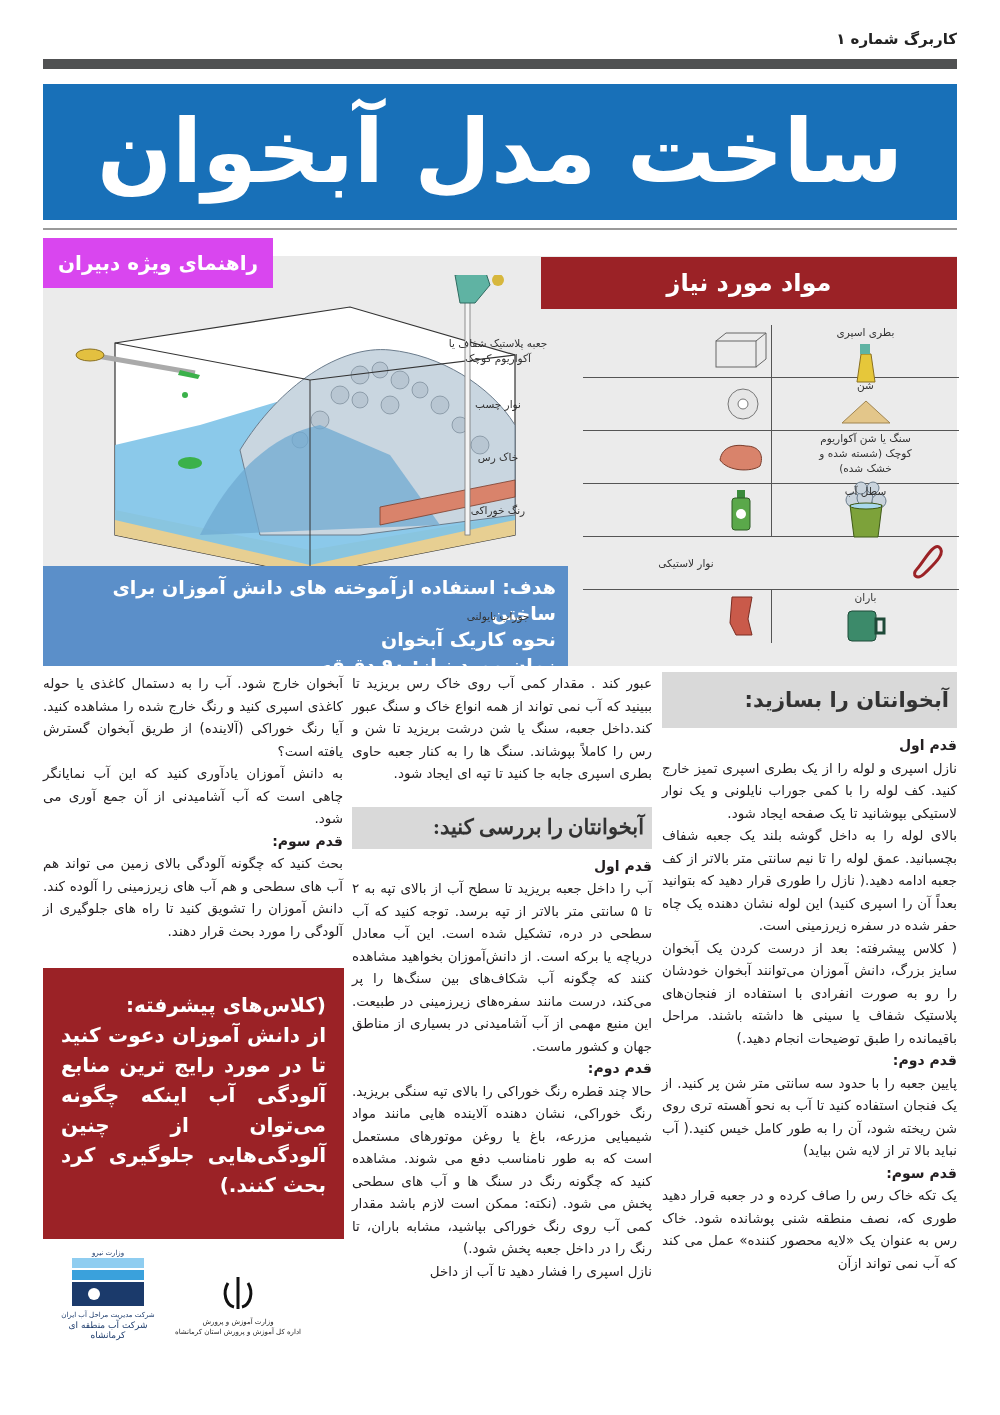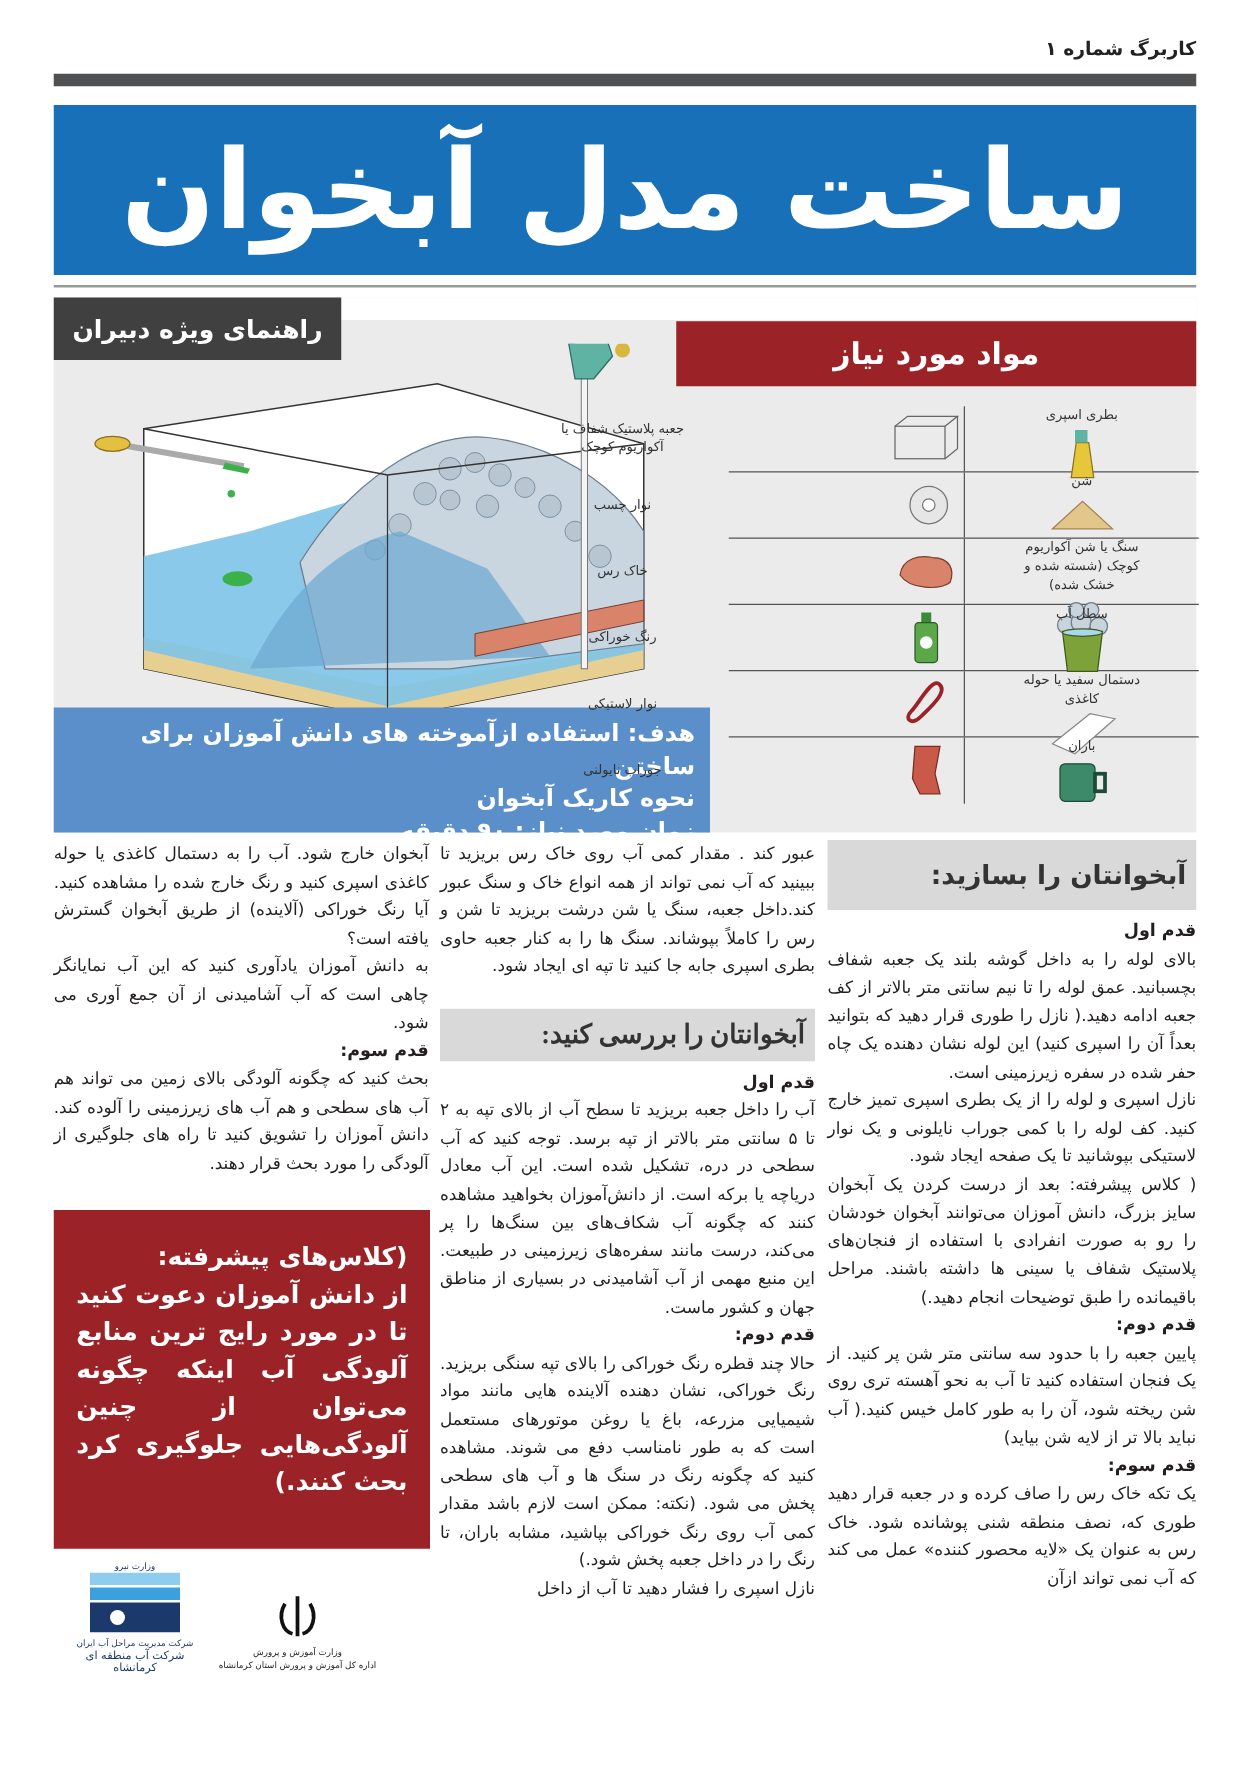--- a/index.html
+++ b/index.html
@@ -9,21 +9,21 @@
   .worksheet-no { position: absolute; top: 30px; right: 43px; font-size: 15px; font-weight: bold; color: #222; }
   .top-bar { position: absolute; top: 59px; left: 43px; width: 914px; height: 10px; background: #505152; }
   .title-box { position: absolute; top: 84px; left: 43px; width: 914px; height: 136px; background: #1870b8;
                display: flex; align-items: center; justify-content: center; }
   .title-box span { color: #fff; font-size: 88px; font-weight: bold; letter-spacing: -2px; line-height: 1; }
   .title-line { position: absolute; top: 228px; left: 43px; width: 914px; height: 2px; background: #9a9a9a; }
 
   
   .hero { position: absolute; top: 238px; left: 43px; width: 914px; height: 428px; background: #ebebeb; }
   .hero-top-strip { position: absolute; top: 0; left: 230px; right: 0; height: 18px; background: #fff; }
-  .teacher-badge { position: absolute; top: 238px; left: 43px; width: 230px; height: 50px; background: #404040;
+  .teacher-badge { position: absolute; top: 238px; left: 43px; width: 230px; height: 50px; background: #d946ef;
                    color: #fff; font-size: 20px; font-weight: bold; display: flex; align-items: center; justify-content: center; }
   .illustration { position: absolute; top: 275px; left: 60px; width: 470px; height: 300px; }
   .goal-box { position: absolute; top: 566px; left: 43px; width: 525px; height: 100px; background: #5b8fc9;
               color: #fff; padding: 8px 12px 0 12px; text-align: right; }
   .goal-box div { font-size: 19px; font-weight: bold; line-height: 26px; }
 
   .materials-title { position: absolute; top: 257px; left: 541px; width: 416px; height: 52px; background: #9b2226;
                      color: #fff; font-size: 24px; font-weight: bold; display: flex; align-items: center; justify-content: center; }
   .materials-grid { position: absolute; top: 325px; left: 583px; width: 376px; }
   .mat-row { position: relative; height: 53px; border-bottom: 1px solid #555; display: flex; direction: rtl; }
@@ -199,28 +199,20 @@
         <svg width="24" height="44" viewBox="0 0 24 44">
             <rect x="8" y="2" width="8" height="8" fill="#3a8a3a"></rect>
             <rect x="3" y="10" width="18" height="32" rx="3" fill="#5aa84a" stroke="#2d5a24"></rect>
             <circle cx="12" cy="26" r="5" fill="#fff"></circle>
           </svg>
       </span>
       <span class="mat-label">رنگ خوراکی</span>
     </div>
   </div>
   <div class="mat-row">
-    <div class="mat-cell right">
-      <span class="mat-label">دستمال سفید یا حوله کاغذی</span>
-      <span class="mat-icon">
-        <svg width="56" height="38" viewBox="0 0 56 38">
-            <polygon points="4,28 34,4 54,8 22,36" fill="#fff" stroke="#888"></polygon>
-          </svg>
-      </span>
-    </div>
     <div class="mat-cell left">
       <span class="mat-icon">
         <svg width="40" height="40" viewBox="0 0 40 40">
             <path d="M30,4 C38,10 24,22 16,30 C8,38 2,32 8,26 C14,20 24,0 30,4 Z" fill="none" stroke="#9b2226" stroke-width="3"></path>
           </svg>
       </span>
       <span class="mat-label">نوار لاستیکی</span>
     </div>
   </div>
   <div class="mat-row">
@@ -240,22 +232,22 @@
           </svg>
       </span>
       <span class="mat-label">جوراب نایولنی</span>
     </div>
   </div>
 </div>
 
 <div class="col col-right">
   <div class="section-head">آبخوانتان را بسازید:</div>
   <div class="step-head">قدم اول</div>
+  <p class="para">نازل اسپری و لوله را از یک بطری اسپری تمیز خارج کنید. کف لوله را با کمی جوراب نایلونی و یک نوار لاستیکی بپوشانید تا یک صفحه ایجاد شود.</p>
   <p class="para">بالای لوله را به داخل گوشه بلند یک جعبه شفاف بچسبانید. عمق لوله را تا نیم سانتی متر بالاتر از کف جعبه ادامه دهید.( نازل را طوری قرار دهید که بتوانید بعداً آن را اسپری کنید) این لوله نشان دهنده یک چاه حفر شده در سفره زیرزمینی است.</p>
-  <p class="para">نازل اسپری و لوله را از یک بطری اسپری تمیز خارج کنید. کف لوله را با کمی جوراب نایلونی و یک نوار لاستیکی بپوشانید تا یک صفحه ایجاد شود.</p>
   <p class="para">( کلاس پیشرفته: بعد از درست کردن یک آبخوان سایز بزرگ، دانش آموزان می‌توانند آبخوان خودشان را رو به صورت انفرادی با استفاده از فنجان‌های پلاستیک شفاف یا سینی ها داشته باشند. مراحل باقیمانده را طبق توضیحات انجام دهید.)</p>
   <div class="step-head">قدم دوم:</div>
   <p class="para">پایین جعبه را با حدود سه سانتی متر شن پر کنید. از یک فنجان استفاده کنید تا آب به نحو آهسته تری روی شن ریخته شود، آن را به طور کامل خیس کنید.( آب نباید بالا تر از لایه شن بیاید)</p>
   <div class="step-head">قدم سوم:</div>
   <p class="para">یک تکه خاک رس را صاف کرده و در جعبه قرار دهید طوری که، نصف منطقه شنی پوشانده شود. خاک رس به عنوان یک «لایه محصور کننده» عمل می کند که آب نمی تواند ازآن</p>
 </div>
 
 <div class="col col-mid">
   <p class="para" style="padding-bottom:22px;">عبور کند . مقدار کمی آب روی خاک رس بریزید تا ببینید که آب نمی تواند از همه انواع خاک و سنگ عبور کند.داخل جعبه، سنگ یا شن درشت بریزید تا شن و رس را کاملاً بپوشاند. سنگ ها را به کنار جعبه حاوی بطری اسپری جابه جا کنید تا تپه ای ایجاد شود.</p>
   <div class="section-head" style="height:42px;font-family:Liberation Serif, serif;">آبخوانتان را بررسی کنید:</div>

